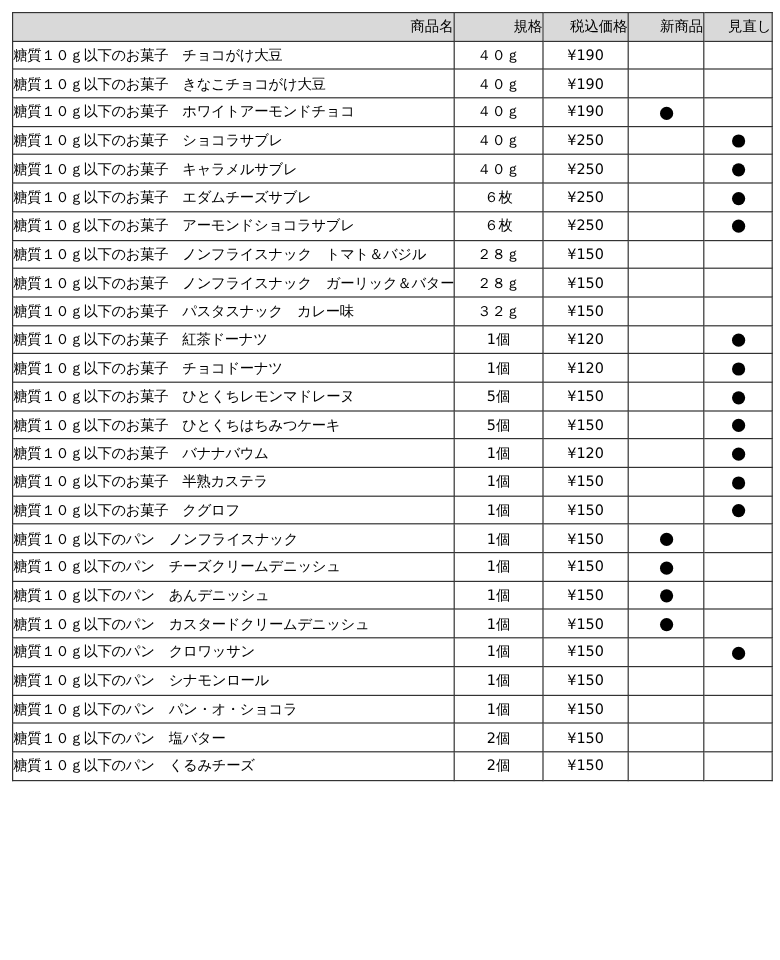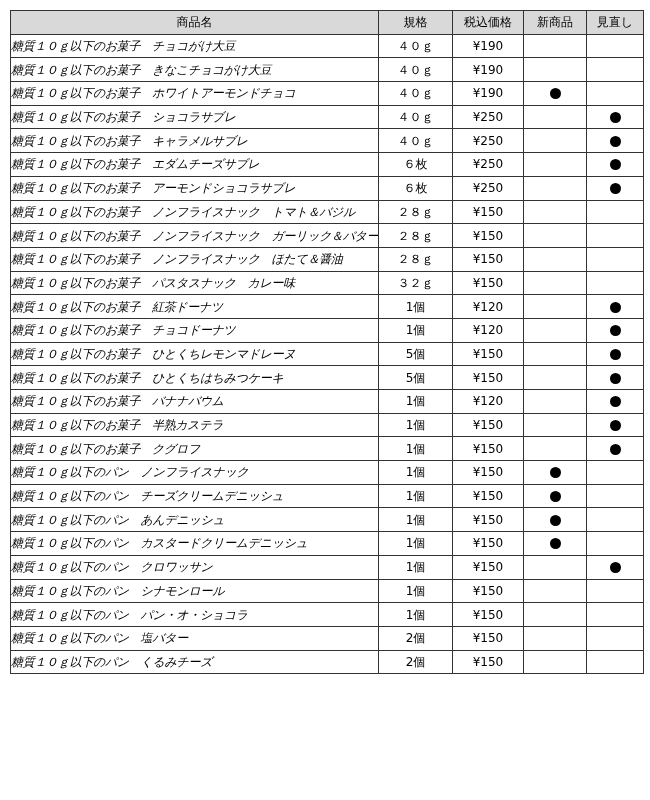--- a/index.html
+++ b/index.html
@@ -15,23 +15,23 @@
       border: 1px solid #333;
       height: 22.7px;
       padding: 0;
       white-space: nowrap;
       overflow: hidden;
       line-height: 22px;
     }
     table.product-table th {
       background: #d9d9d9;
       font-weight: normal;
-      text-align: center;
-    }
-    td.name { text-align: left; padding-left: 2px; letter-spacing: -0.3px; font-style: italic; }
+      text-align: right;
+    }
+    td.name { text-align: left; padding-left: 2px; letter-spacing: -0.3px; }
     td.spec, td.price, td.mark { text-align: center; }
     .dot {
       display: inline-block; width: 11px; height: 11px; border-radius: 50%;
       background: #000; vertical-align: middle;
     }
     col.c-name { width: 368px; }
     col.c-spec { width: 74px; }
     col.c-price { width: 71px; }
     col.c-new { width: 63px; }
     col.c-review { width: 57px; }
@@ -114,27 +114,20 @@
         <td class="mark"></td>
       </tr>
       <tr>
         <td class="name">糖質１０ｇ以下のお菓子　ノンフライスナック　ガーリック＆バター</td>
         <td class="spec">２８ｇ</td>
         <td class="price">¥150</td>
         <td class="mark"></td>
         <td class="mark"></td>
       </tr>
       <tr>
-        <td class="name">糖質１０ｇ以下のお菓子　ノンフライスナック　ほたて＆醤油</td>
-        <td class="spec">２８ｇ</td>
-        <td class="price">¥150</td>
-        <td class="mark"></td>
-        <td class="mark"></td>
-      </tr>
-      <tr>
         <td class="name">糖質１０ｇ以下のお菓子　パスタスナック　カレー味</td>
         <td class="spec">３２ｇ</td>
         <td class="price">¥150</td>
         <td class="mark"></td>
         <td class="mark"></td>
       </tr>
       <tr>
         <td class="name">糖質１０ｇ以下のお菓子　紅茶ドーナツ</td>
         <td class="spec">1個</td>
         <td class="price">¥120</td>

